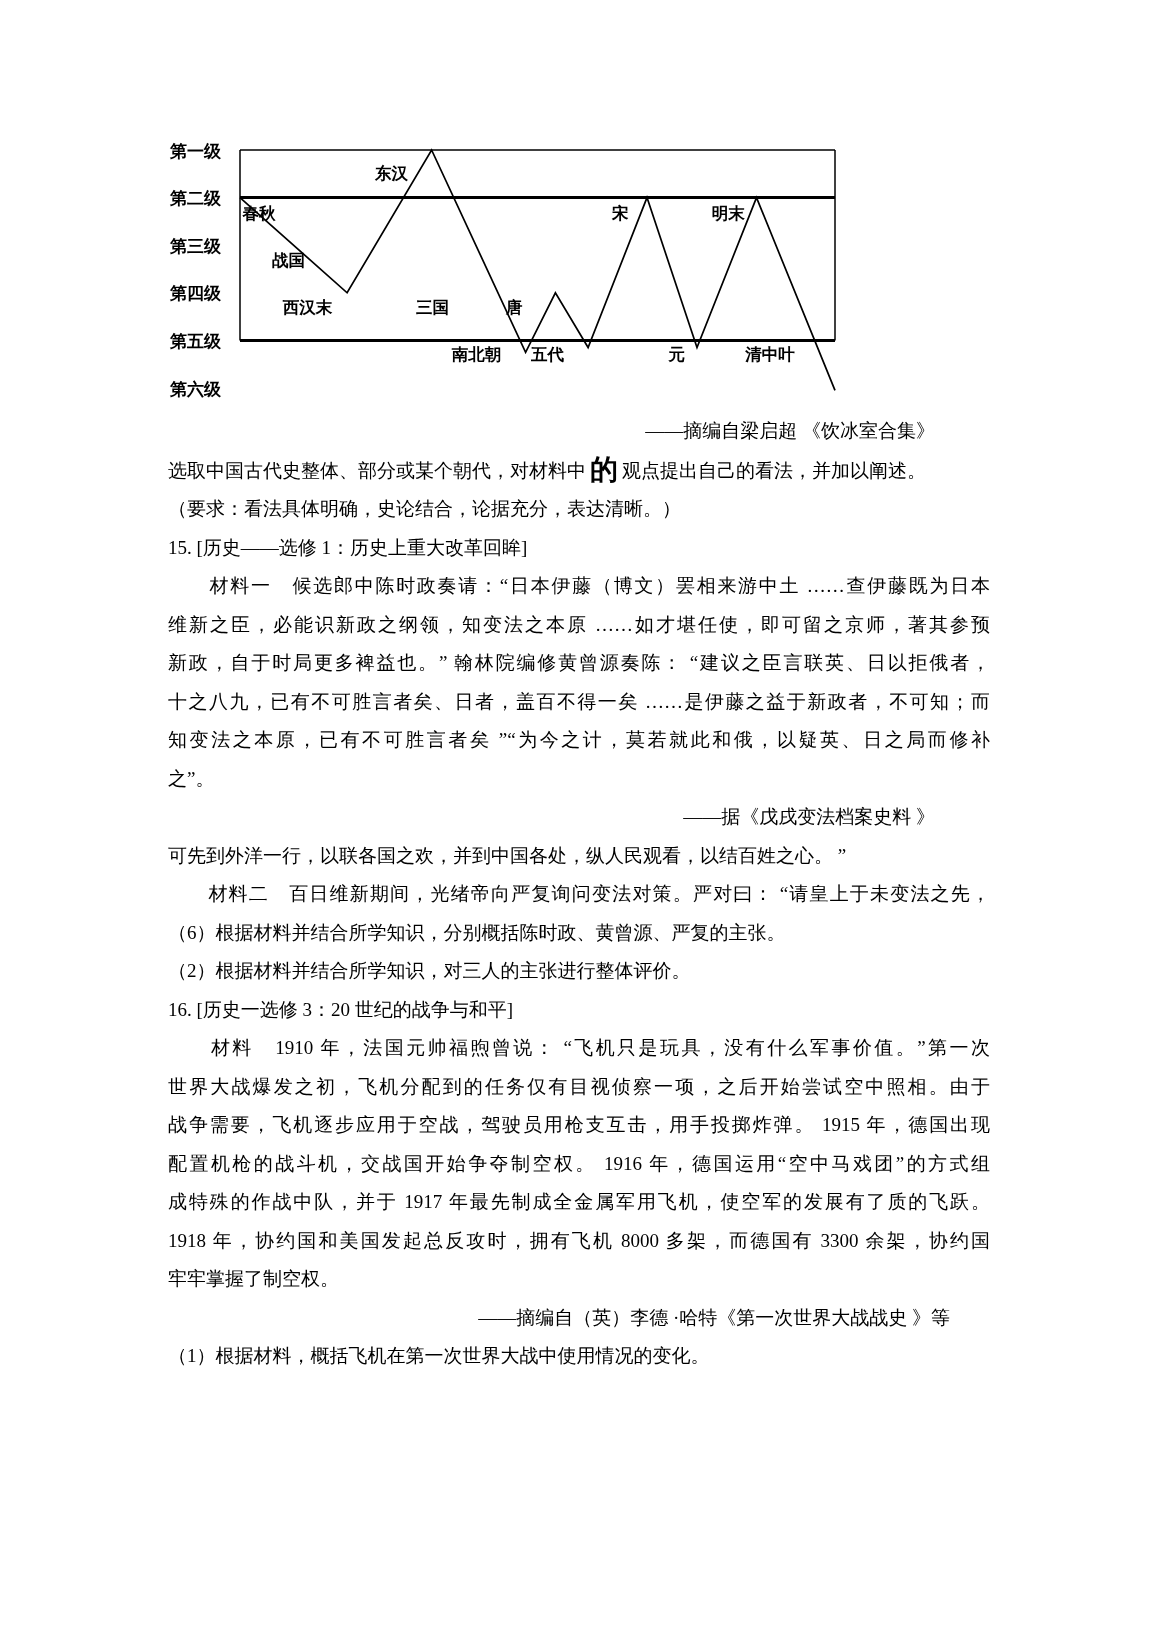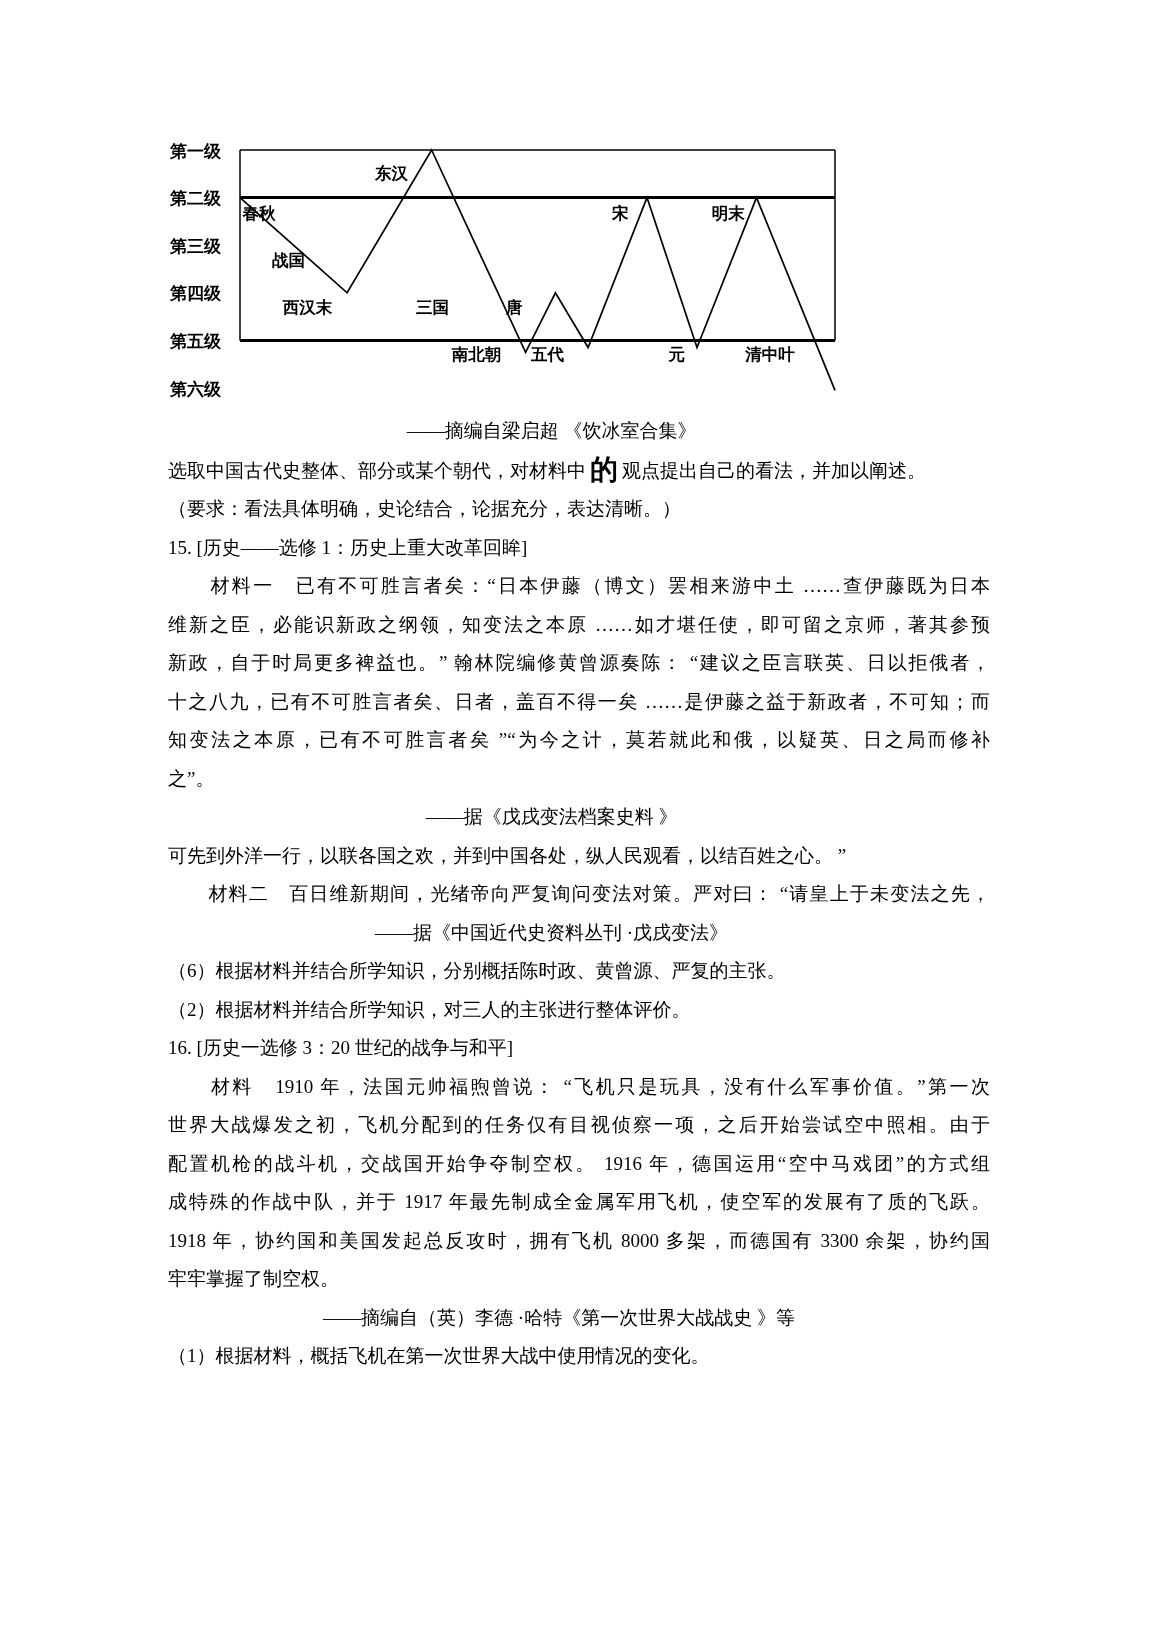--- a/index.html
+++ b/index.html
@@ -20,21 +20,21 @@
   #dynasty-chart text { fill: #000; font-family: "Liberation Serif", serif; font-weight: bold; }
   #dynasty-chart text.lvl { font-size: 17px; }
   #dynasty-chart text.dyn { font-size: 16.5px; }
 
   .line {
     font-size: 19px;
     line-height: 38.5px;
     width: 822px;
   }
   .just { text-align: justify; text-align-last: justify; }
-  .right { text-align: center; }
+  .right { text-align: right; }
   .src55 { padding-right: 55px; }
   .src40 { padding-right: 40px; }
   .mt6 { margin-top: 6px; }
   .bigchar {
     font-size: 28px;
     font-weight: bold;
     margin: 0 4px;
     vertical-align: -2px;
   }
 </style>
@@ -73,41 +73,41 @@
   </figure>
 
   <p class="line right src55 mt6">——摘编自梁启超 《饮冰室合集》</p>
 
   <p class="line"><span>选取中国古代史整体、部分或某个朝代，对材料中</span><span class="bigchar">的</span><span>观点提出自己的看法，并加以阐述。</span></p>
 
   <p class="line">（要求：看法具体明确，史论结合，论据充分，表达清晰。）</p>
 
   <p class="line">15. [历史——选修 1：历史上重大改革回眸]</p>
 
-  <p class="line just">　　材料一　已有不可胜言者矣：“日本伊藤（博文）罢相来游中土 ……查伊藤既为日本</p>
+  <p class="line just">　　材料一　候选郎中陈时政奏请：“日本伊藤（博文）罢相来游中土 ……查伊藤既为日本</p>
   <p class="line just">维新之臣，必能识新政之纲领，知变法之本原 ……如才堪任使，即可留之京师，著其参预</p>
   <p class="line just">新政，自于时局更多裨益也。” 翰林院编修黄曾源奏陈： “建议之臣言联英、日以拒俄者，</p>
   <p class="line just">十之八九，已有不可胜言者矣、日者，盖百不得一矣 ……是伊藤之益于新政者，不可知；而</p>
   <p class="line just">知变法之本原，已有不可胜言者矣 ”“为今之计，莫若就此和俄，以疑英、日之局而修补</p>
   <p class="line">之”。</p>
 
   <p class="line right src55">——据《戊戌变法档案史料 》</p>
 
   <p class="line">可先到外洋一行，以联各国之欢，并到中国各处，纵人民观看，以结百姓之心。 ”</p>
   <p class="line just">　　材料二　百日维新期间，光绪帝向严复询问变法对策。严对曰： “请皇上于未变法之先，</p>
 
-  <p class="line right src55">——据《中国近代史资料丛刊 ·戊戌变法》</p>
 
   <p class="line">（6）根据材料并结合所学知识，分别概括陈时政、黄曾源、严复的主张。</p>
   <p class="line">（2）根据材料并结合所学知识，对三人的主张进行整体评价。</p>
 
   <p class="line">16. [历史一选修 3：20 世纪的战争与和平]</p>
 
   <p class="line just">　　材料　1910 年，法国元帅福煦曾说： “飞机只是玩具，没有什么军事价值。”第一次</p>
   <p class="line just">世界大战爆发之初，飞机分配到的任务仅有目视侦察一项，之后开始尝试空中照相。由于</p>
+  <p class="line just">战争需要，飞机逐步应用于空战，驾驶员用枪支互击，用手投掷炸弹。 1915 年，德国出现</p>
   <p class="line just">配置机枪的战斗机，交战国开始争夺制空权。 1916 年，德国运用“空中马戏团”的方式组</p>
   <p class="line just">成特殊的作战中队，并于 1917 年最先制成全金属军用飞机，使空军的发展有了质的飞跃。</p>
   <p class="line just">1918 年，协约国和美国发起总反攻时，拥有飞机 8000 多架，而德国有 3300 余架，协约国</p>
   <p class="line">牢牢掌握了制空权。</p>
 
   <p class="line right src40">——摘编自（英）李德 ·哈特《第一次世界大战战史 》等</p>
 
   <p class="line">（1）根据材料，概括飞机在第一次世界大战中使用情况的变化。</p>
 
 </main>

